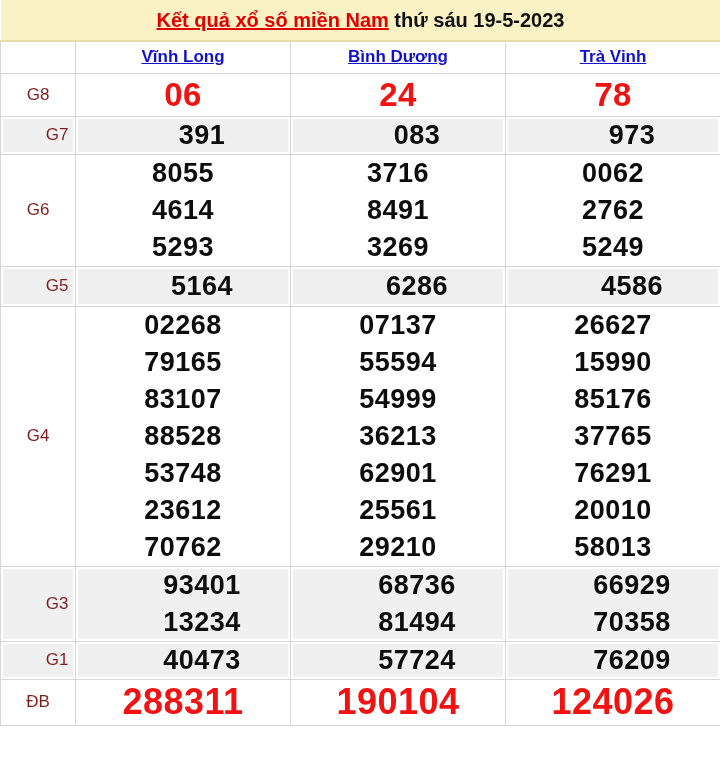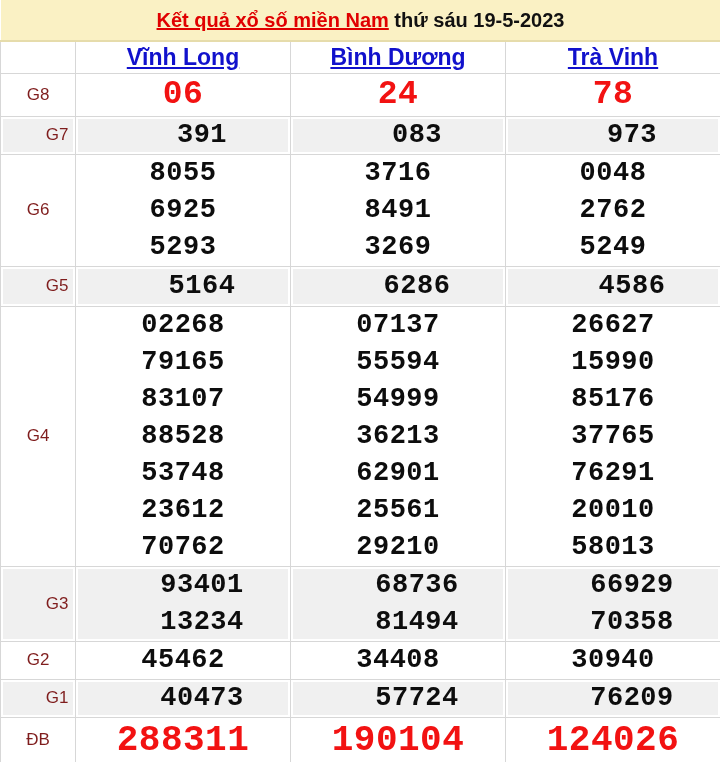--- a/index.html
+++ b/index.html
@@ -44,37 +44,36 @@
     text-decoration: underline;
     cursor: pointer;
   }
   .title-rest { color: #111111; }
 
   
   tr.head-tr { height: 32px; background: #ffffff; }
   a.head-link {
     color: #1111cc;
     font-weight: bold;
-    font-size: 23px;
+    font-size: 17px;
     text-decoration: underline;
     cursor: pointer;
   }
 
   
   .label {
     font-size: 17px;
     color: #7f1d1d;
     font-weight: normal;
   }
   .val {
     font-weight: bold;
     font-size: 27px;
     color: #0d0d0d;
     letter-spacing: 0.5px;
-    font-family: Liberation Mono, monospace;
   }
   .ln { height: 37px; line-height: 37px; }
 
   tr.stripe td {
     background: #f0f0f0;
     box-shadow: inset 0 0 0 2px #ffffff;
     padding-left: 38px;
   }
 
   tr.r-g8 { height: 43px; }
@@ -127,30 +126,30 @@
     <td class="label">G7</td>
     <td class="val">391</td>
     <td class="val">083</td>
     <td class="val">973</td>
   </tr>
 
   <tr class="r-g6">
     <td class="label">G6</td>
     <td class="val">
       <div class="ln">8055</div>
-      <div class="ln">6925</div>
+      <div class="ln">4614</div>
       <div class="ln">5293</div>
     </td>
     <td class="val">
       <div class="ln">3716</div>
       <div class="ln">8491</div>
       <div class="ln">3269</div>
     </td>
     <td class="val">
-      <div class="ln">0048</div>
+      <div class="ln">0062</div>
       <div class="ln">2762</div>
       <div class="ln">5249</div>
     </td>
   </tr>
 
   <tr class="r-g5 stripe">
     <td class="label">G5</td>
     <td class="val">5164</td>
     <td class="val">6286</td>
     <td class="val">4586</td>
@@ -196,26 +195,20 @@
     <td class="val">
       <div class="ln">68736</div>
       <div class="ln">81494</div>
     </td>
     <td class="val">
       <div class="ln">66929</div>
       <div class="ln">70358</div>
     </td>
   </tr>
 
-  <tr class="r-g2">
-    <td class="label">G2</td>
-    <td class="val">45462</td>
-    <td class="val">34408</td>
-    <td class="val">30940</td>
-  </tr>
 
   <tr class="r-g1 stripe">
     <td class="label">G1</td>
     <td class="val">40473</td>
     <td class="val">57724</td>
     <td class="val">76209</td>
   </tr>
 
   <tr class="r-db">
     <td class="label">ĐB</td>

